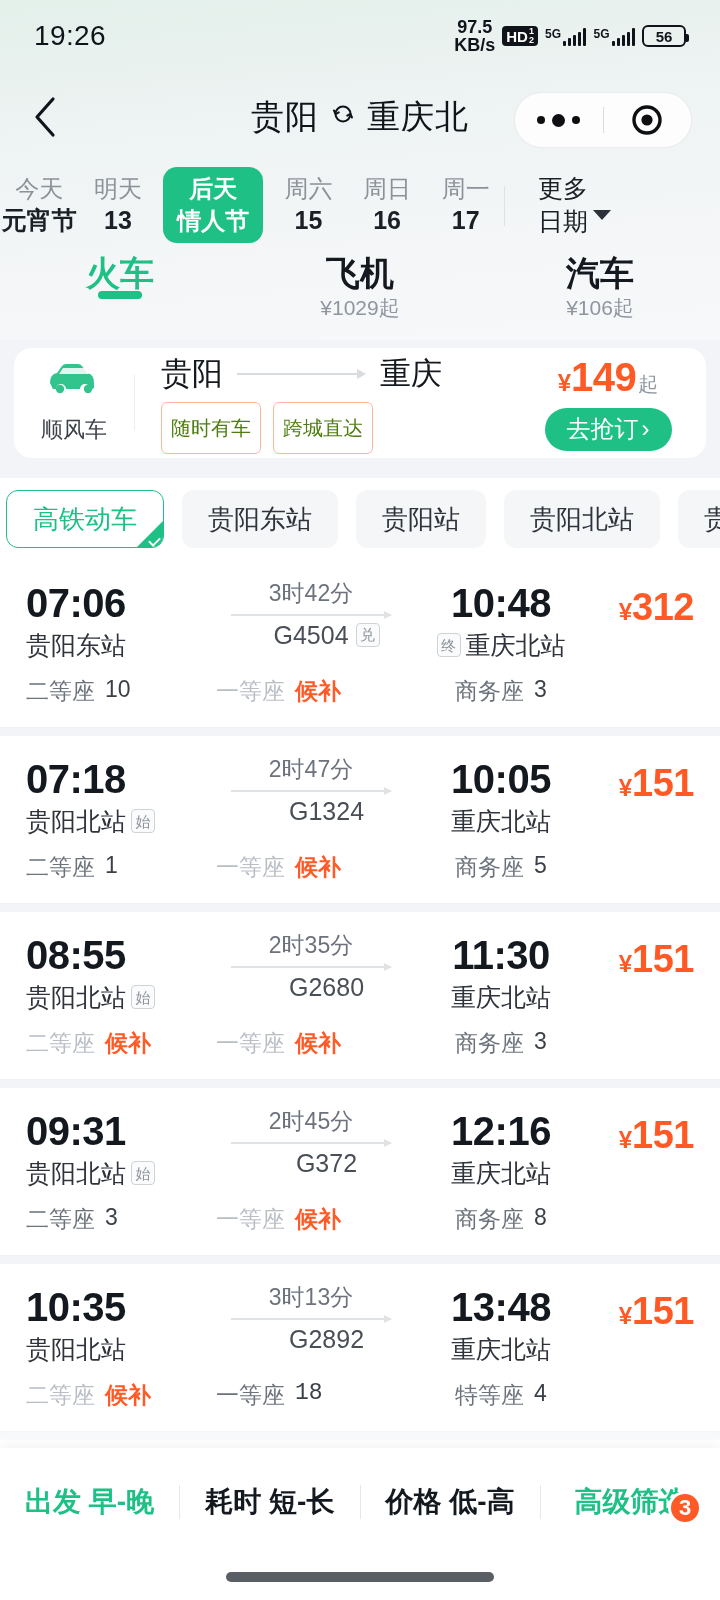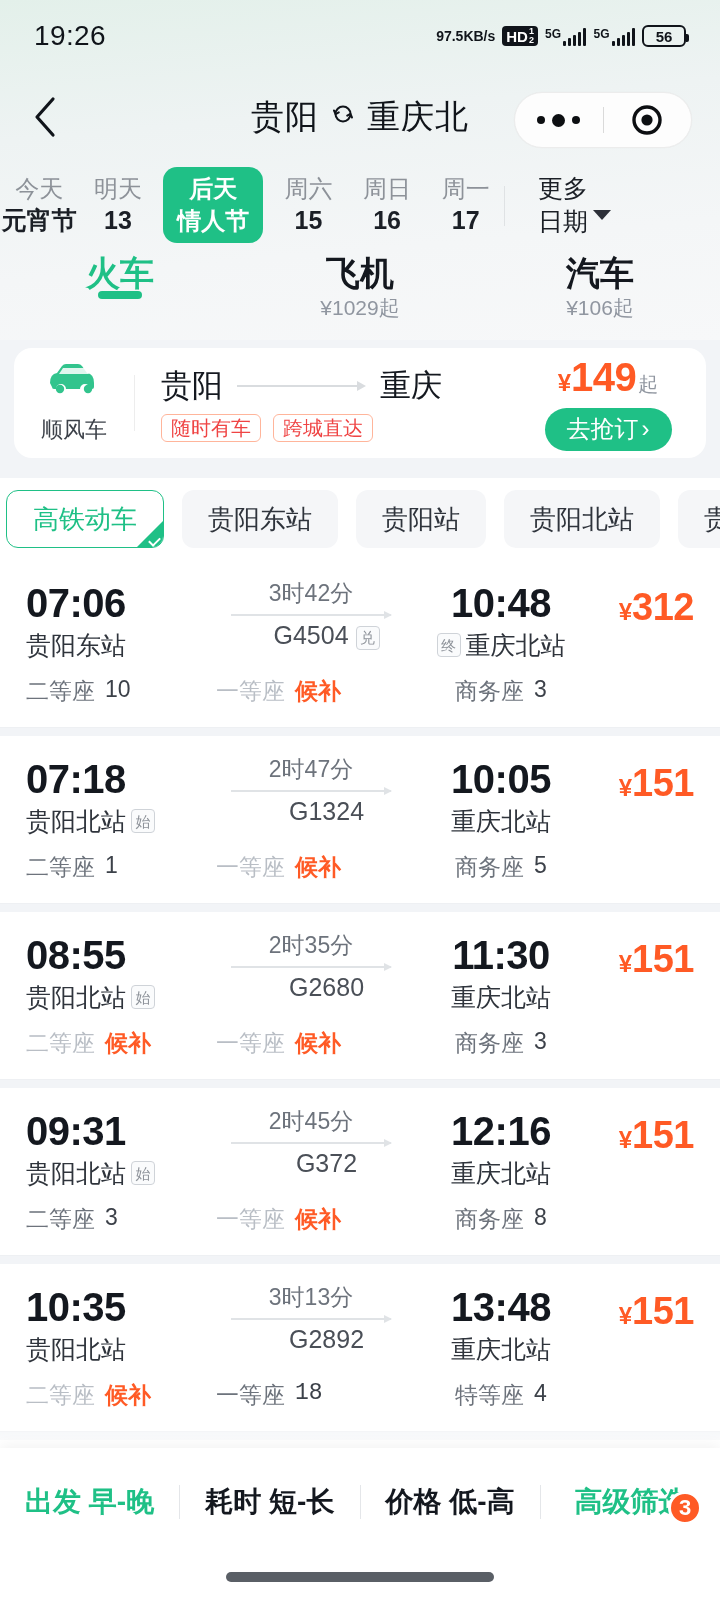--- a/index.html
+++ b/index.html
@@ -19,21 +19,21 @@
   }
 
   
   .statusbar{
     position:absolute; top:0; left:0; width:720px; height:72px;
     display:flex; align-items:center; justify-content:space-between;
     padding:0 34px;
   }
   .sb-time{ font-size:28px; color:#10141a; letter-spacing:.4px; font-weight:400;}
   .sb-right{ display:flex; align-items:center; gap:7px;}
-  .sb-net{ display:flex; flex-direction:row; align-items:center; line-height:1.02; font-size:14px; font-weight:700; color:#10141a;}
+  .sb-net{ display:flex; flex-direction:column; align-items:center; line-height:1.02; font-size:18px; font-weight:700; color:#10141a;}
   .sb-hd{
     background:#10141a; color:#fff; border-radius:4px; font-size:15px; font-weight:700;
     padding:1px 4px 1px 4px; display:flex; align-items:center; line-height:1;
   }
   .sb-hd .frac{ display:flex; flex-direction:column; font-size:9px; line-height:1; margin-left:1px; }
   .sig{ display:flex; align-items:flex-start; gap:2px; }
   .sig-g{ font-size:12px; font-weight:700; color:#10141a; line-height:1; margin-top:1px;}
   .bars{ display:flex; align-items:flex-end; gap:1.5px; height:19px; }
   .bars i{ display:block; width:3.5px; background:#10141a; border-radius:1px;}
   .bars i:nth-child(1){height:5px}
@@ -126,22 +126,22 @@
   .car-left .cl-txt{ font-size:22px; color:#3c4149;}
   .car-vdiv{ width:1px; height:56px; background:#ededed;}
   .car-mid{ flex:1; padding-left:26px; display:flex; flex-direction:column; gap:7px;}
   .car-route{ display:flex; align-items:center; gap:0; }
   .car-city{ font-size:31px; color:#14181f; }
   .car-arrow{ display:flex; align-items:center; margin:0 14px;}
   .car-arrow .ln{ width:120px; height:2px; background:#d9dcdf; }
   .car-arrow .hd{ width:0;height:0;border-top:5px solid transparent;border-bottom:5px solid transparent;border-left:9px solid #d9dcdf;}
   .car-tags{ display:flex; gap:12px;}
   .car-tag{
-    border:1px solid #ffb59b; color:#ef4444; font-size:20px;
-    padding:1px 9px; border-radius:6px; line-height:1.2;
+    border:1px solid #ffb59b; color:#4d7c0f; font-size:20px;
+    padding:13px 9px; border-radius:6px; line-height:1.2;
   }
   .car-right{ width:190px; display:flex; flex-direction:column; align-items:center; gap:8px; padding-right:6px;}
   .car-price{ display:flex; align-items:baseline; color:#ff5a25;}
   .car-price .cp-y{ font-size:24px; font-weight:700;}
   .car-price .cp-n{ font-size:40px; font-weight:700; letter-spacing:-.5px;}
   .car-price .cp-q{ font-size:20px; color:#9096a0; margin-left:2px; font-weight:400;}
   .car-btn{
     background:#1fc086; color:#fff; font-size:24px; border-radius:22px;
     padding:7px 22px; display:flex; align-items:center; gap:3px; line-height:1.2;
   }
@@ -188,21 +188,21 @@
   .t-station{ font-size:25px; color:#2f343c; margin-top:4px; display:flex; align-items:center; gap:5px; line-height:1.2;}
   .sbadge{
     display:inline-flex; align-items:center; justify-content:center;
     width:24px; height:24px; border:1px solid #cfd3d8; border-radius:4px;
     font-size:15px; color:#8d9299; line-height:1; background:#fafbfc;
   }
   .dur{ font-size:23px; color:#6d737c; line-height:1.2;}
   .midline{ width:160px; height:2px; background:#e0e3e6; margin:6px 0 4px; position:relative;}
   .midline:after{ content:""; position:absolute; right:-1px; top:-3px; width:0;height:0;
     border-top:4px solid transparent;border-bottom:4px solid transparent;border-left:8px solid #e0e3e6;}
-  .trainno{ font-size:25px; color:#4a4f57; display:flex; align-items:flex-end; gap:7px; line-height:1.2;margin-left:31px;}
+  .trainno{ font-size:25px; color:#4a4f57; display:flex; align-items:center; gap:7px; line-height:1.2;margin-left:31px;}
   .price{ display:flex; align-items:baseline; color:#ff5a25;}
   .price .p-y{ font-size:24px; font-weight:700;}
   .price .p-n{ font-size:38px; font-weight:700; letter-spacing:-.5px;}
   .row-seats{ display:flex; margin-top:16px; }
   .seat{ width:190px; font-size:23px; color:#6d737c; display:flex; gap:10px; }
   .seat.first{ padding-left:0; }
   .seat.c2{ justify-content:flex-start;font-family:Liberation Mono, monospace; }
   .seat.c3{ justify-content:center; }
   .seat .s-name{ }
   .seat .s-val{ color:#3c4149; }

